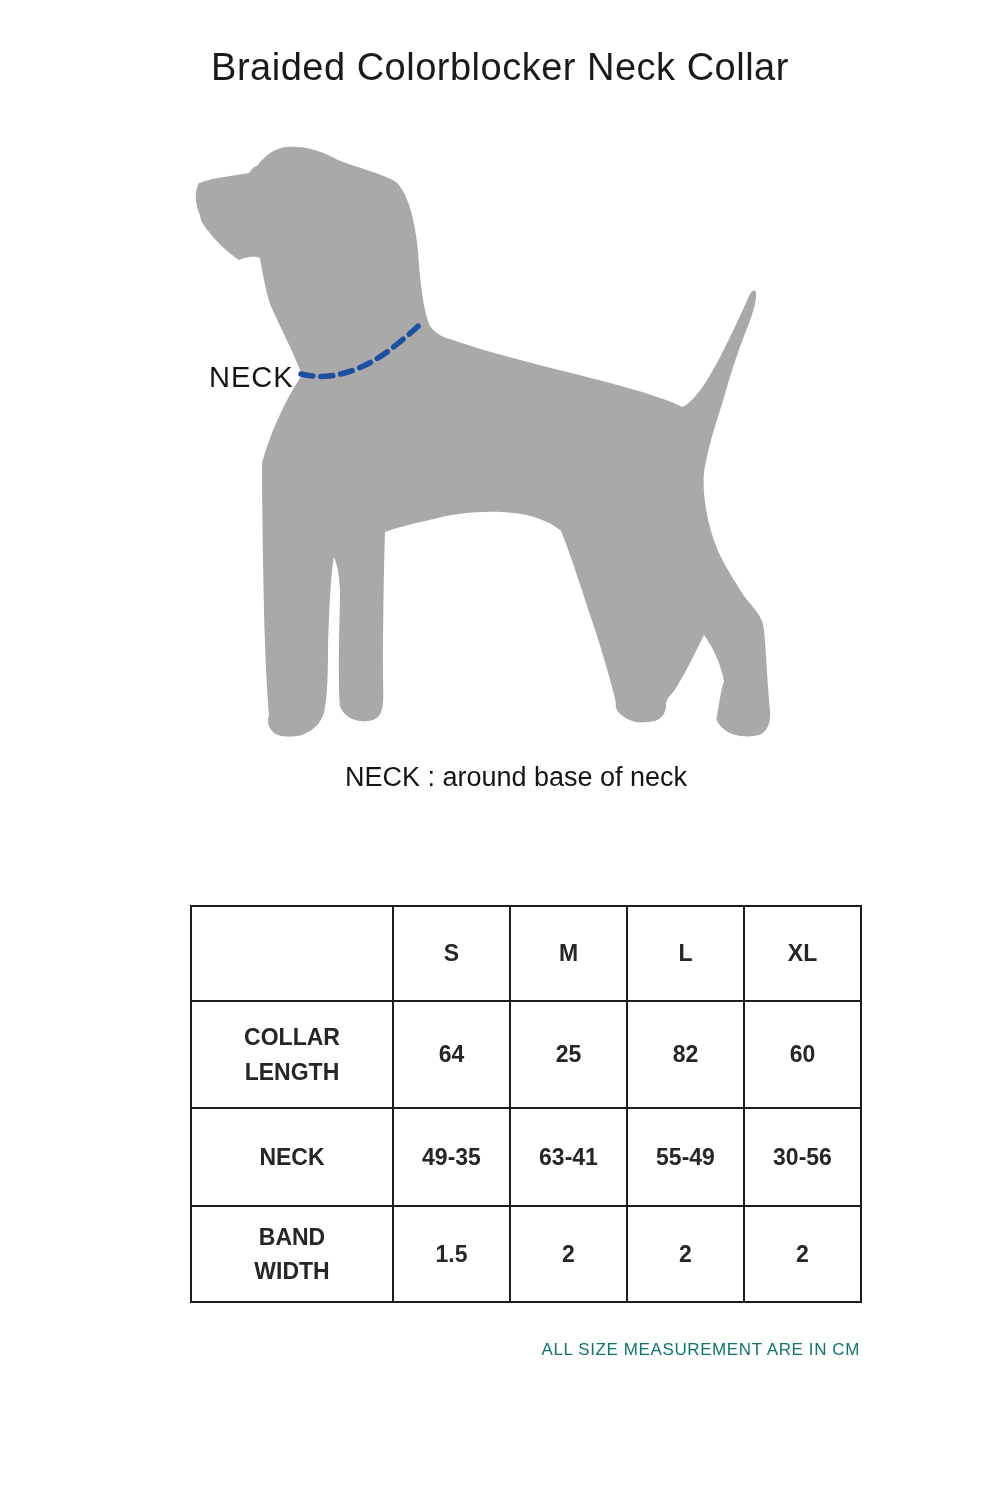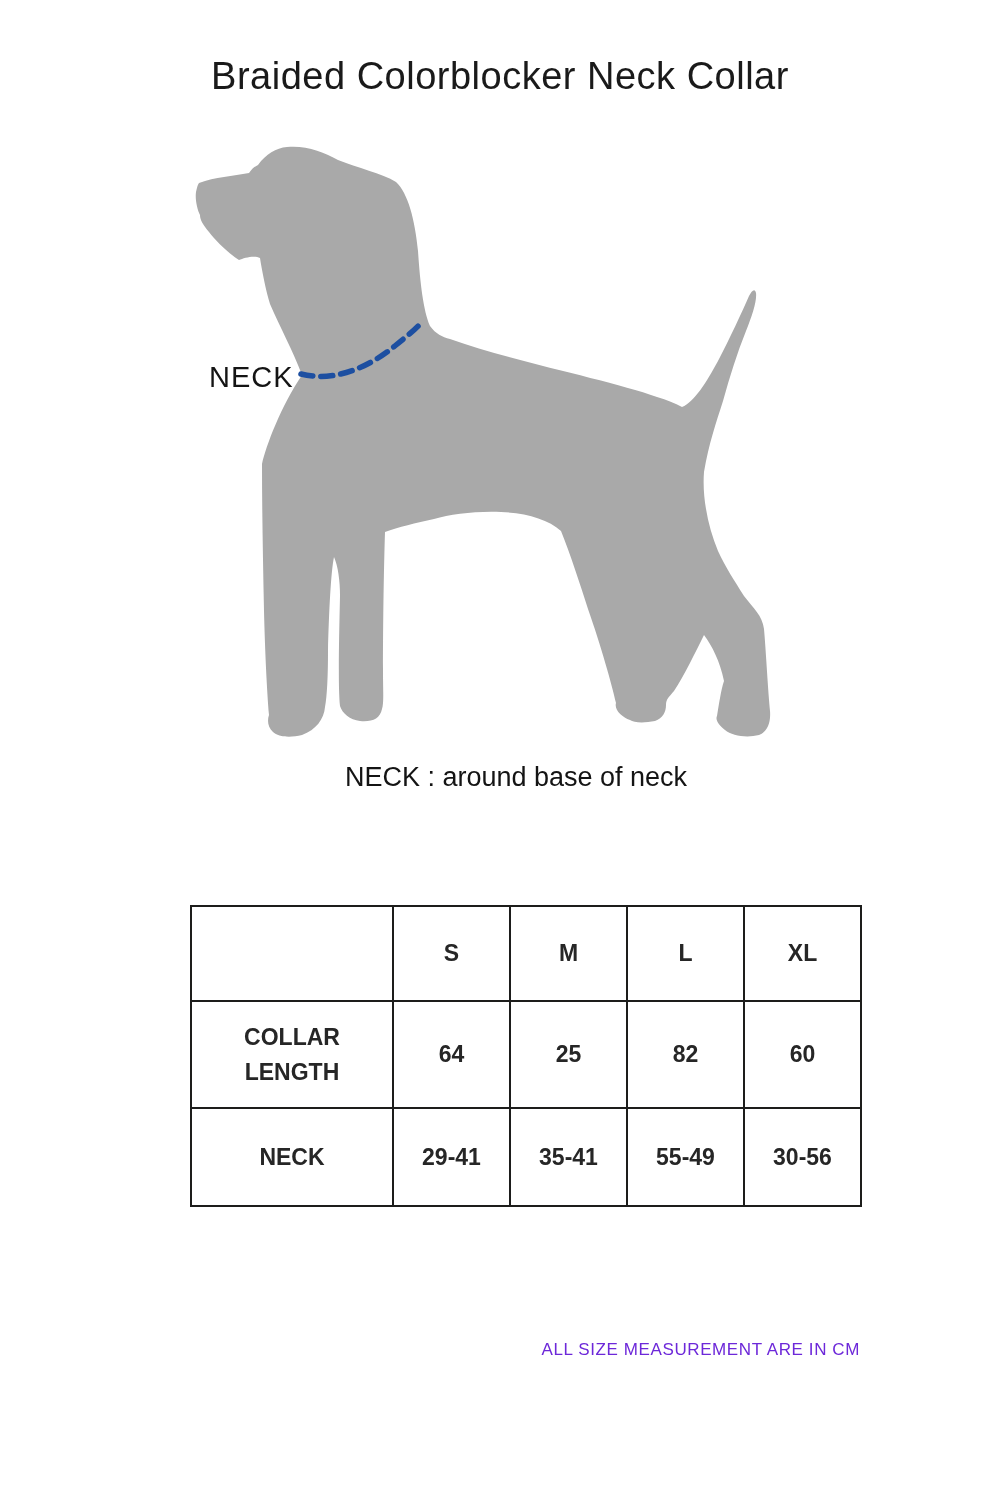--- a/index.html
+++ b/index.html
@@ -7,21 +7,21 @@
     position: relative;
     width: 1000px;
     height: 1500px;
     background: #ffffff;
     font-family: "Liberation Sans", sans-serif;
     color: #1d1d1b;
     overflow: hidden;
   }
   .page-title {
     position: absolute;
-    top: 55px;
+    top: 46px;
     left: 0;
     width: 100%;
     text-align: center;
     font-size: 38px;
     font-weight: 400;
     letter-spacing: 0.5px;
     color: #1a1a1a;
   }
   .dog-wrap {
     position: absolute;
@@ -76,21 +76,21 @@
   tr.row-band     { height: 96px; }
   .footer-note {
     position: absolute;
     top: 1340px;
     left: 0;
     width: 860px;
     text-align: right;
     font-size: 17px;
     font-weight: 400;
     letter-spacing: 0.6px;
-    color: #6d28d9;
+    color: #0f766e;
   }
 </style>
 </head>
 <body>
 
 <div id="page">
 
   <div class="page-title">Braided Colorblocker Neck Collar</div>
 
   <div class="dog-wrap">
@@ -179,23 +179,30 @@
     </tr>
     <tr class="row-collar">
       <td class="label-cell">COLLAR LENGTH</td>
       <td>64</td>
       <td>25</td>
       <td>82</td>
       <td>60</td>
     </tr>
     <tr class="row-neck">
       <td class="label-cell">NECK</td>
-      <td>29-41</td>
-      <td>35-41</td>
+      <td>49-35</td>
+      <td>63-41</td>
       <td>55-49</td>
       <td>30-56</td>
     </tr>
+    <tr class="row-band">
+      <td class="label-cell">BAND WIDTH</td>
+      <td>1.5</td>
+      <td>2</td>
+      <td>2</td>
+      <td>2</td>
+    </tr>
   </tbody>
     </table>
 
   <div class="footer-note">ALL SIZE MEASUREMENT ARE IN CM</div>
 
 </div>
 
 </body></html>

